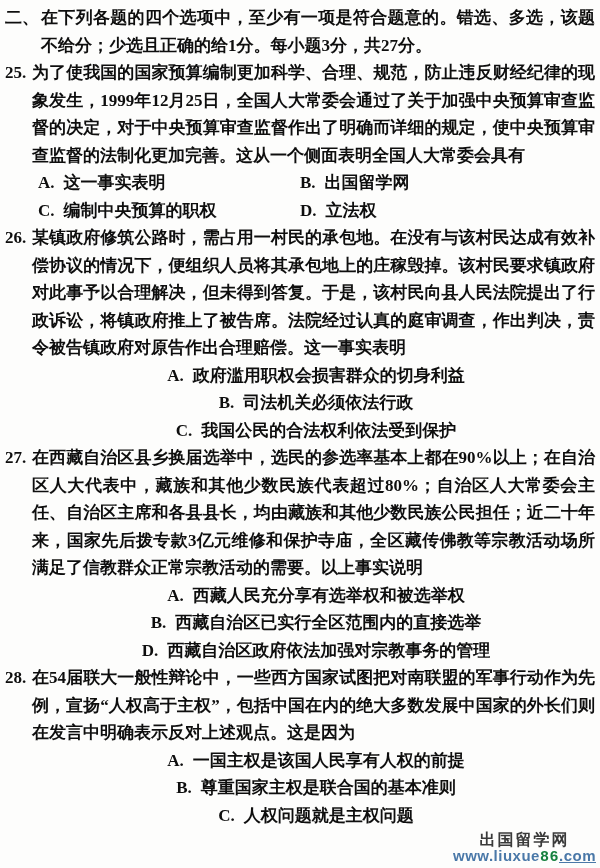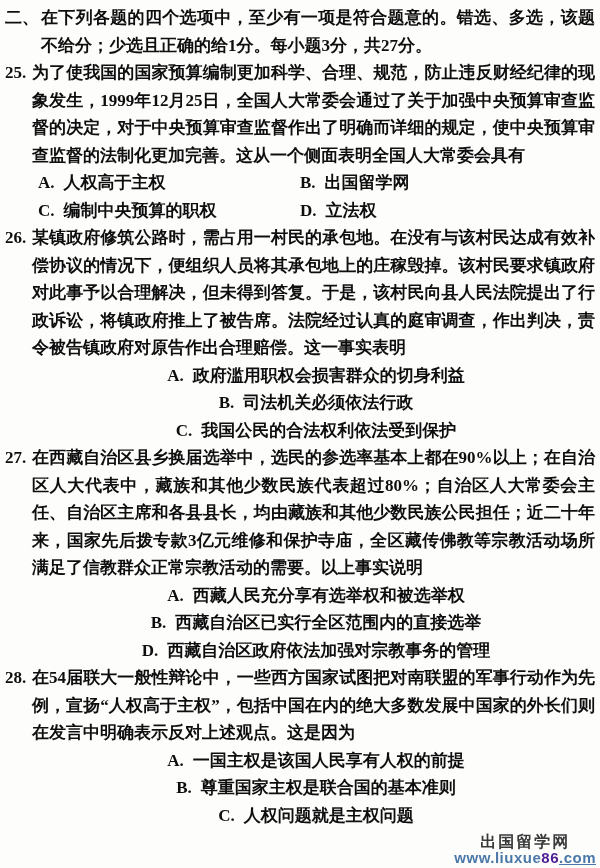--- a/index.html
+++ b/index.html
@@ -68,21 +68,21 @@
     <span class="gut">二、</span>
     <span class="txt">在下列各题的四个选项中，至少有一项是符合题意的。错选、多选，该题不给分；少选且正确的给1分。每小题3分，共27分。</span>
   </div>
 
   <section>
     <div class="hang line">
       <span class="gut">25.</span>
       <span class="txt">为了使我国的国家预算编制更加科学、合理、规范，防止违反财经纪律的现象发生，1999年12月25日，全国人大常委会通过了关于加强中央预算审查监督的决定，对于中央预算审查监督作出了明确而详细的规定，使中央预算审查监督的法制化更加完善。这从一个侧面表明全国人大常委会具有</span>
     </div>
     <div class="grid2">
-      <div class="opt line"><span class="olabel">A.</span><span>人权高于主权</span></div>
+      <div class="opt line"><span class="olabel">A.</span><span>这一事实表明</span></div>
       <div class="opt line"><span class="olabel">B.</span><span>出国留学网</span></div>
       <div class="opt line"><span class="olabel">C.</span><span>编制中央预算的职权</span></div>
       <div class="opt line"><span class="olabel">D.</span><span>立法权</span></div>
     </div>
   </section>
 
   <section>
     <div class="hang line">
       <span class="gut">26.</span>
       <span class="txt">某镇政府修筑公路时，需占用一村民的承包地。在没有与该村民达成有效补偿协议的情况下，便组织人员将其承包地上的庄稼毁掉。该村民要求镇政府对此事予以合理解决，但未得到答复。于是，该村民向县人民法院提出了行政诉讼，将镇政府推上了被告席。法院经过认真的庭审调查，作出判决，责令被告镇政府对原告作出合理赔偿。这一事实表明</span>
@@ -116,14 +116,14 @@
       <div class="opt line"><span class="olabel">B.</span><span>尊重国家主权是联合国的基本准则</span></div>
       <div class="opt line"><span class="olabel">C.</span><span>人权问题就是主权问题</span></div>
 
     </div>
   </section>
 
 </div>
 
 <div class="wm">
   <div class="wm-name" style="color: rgb(58, 58, 58);">出国留学网</div>
-  <div class="wm-url"><span class="wm-url-part" style="color: rgb(74, 120, 168);">www.liuxue</span><span style="color: #4c1d95;">86</span><span class="wm-url-part" style="color: rgb(74, 120, 168); text-decoration: underline;">.com</span></div>
+  <div class="wm-url"><span class="wm-url-part" style="color: rgb(74, 120, 168);">www.liuxue</span><span style="color: #15803d; font-family: Liberation Mono, monospace;">86</span><span class="wm-url-part" style="color: rgb(74, 120, 168); text-decoration: underline;">.com</span></div>
 </div>
 
 </body></html>

